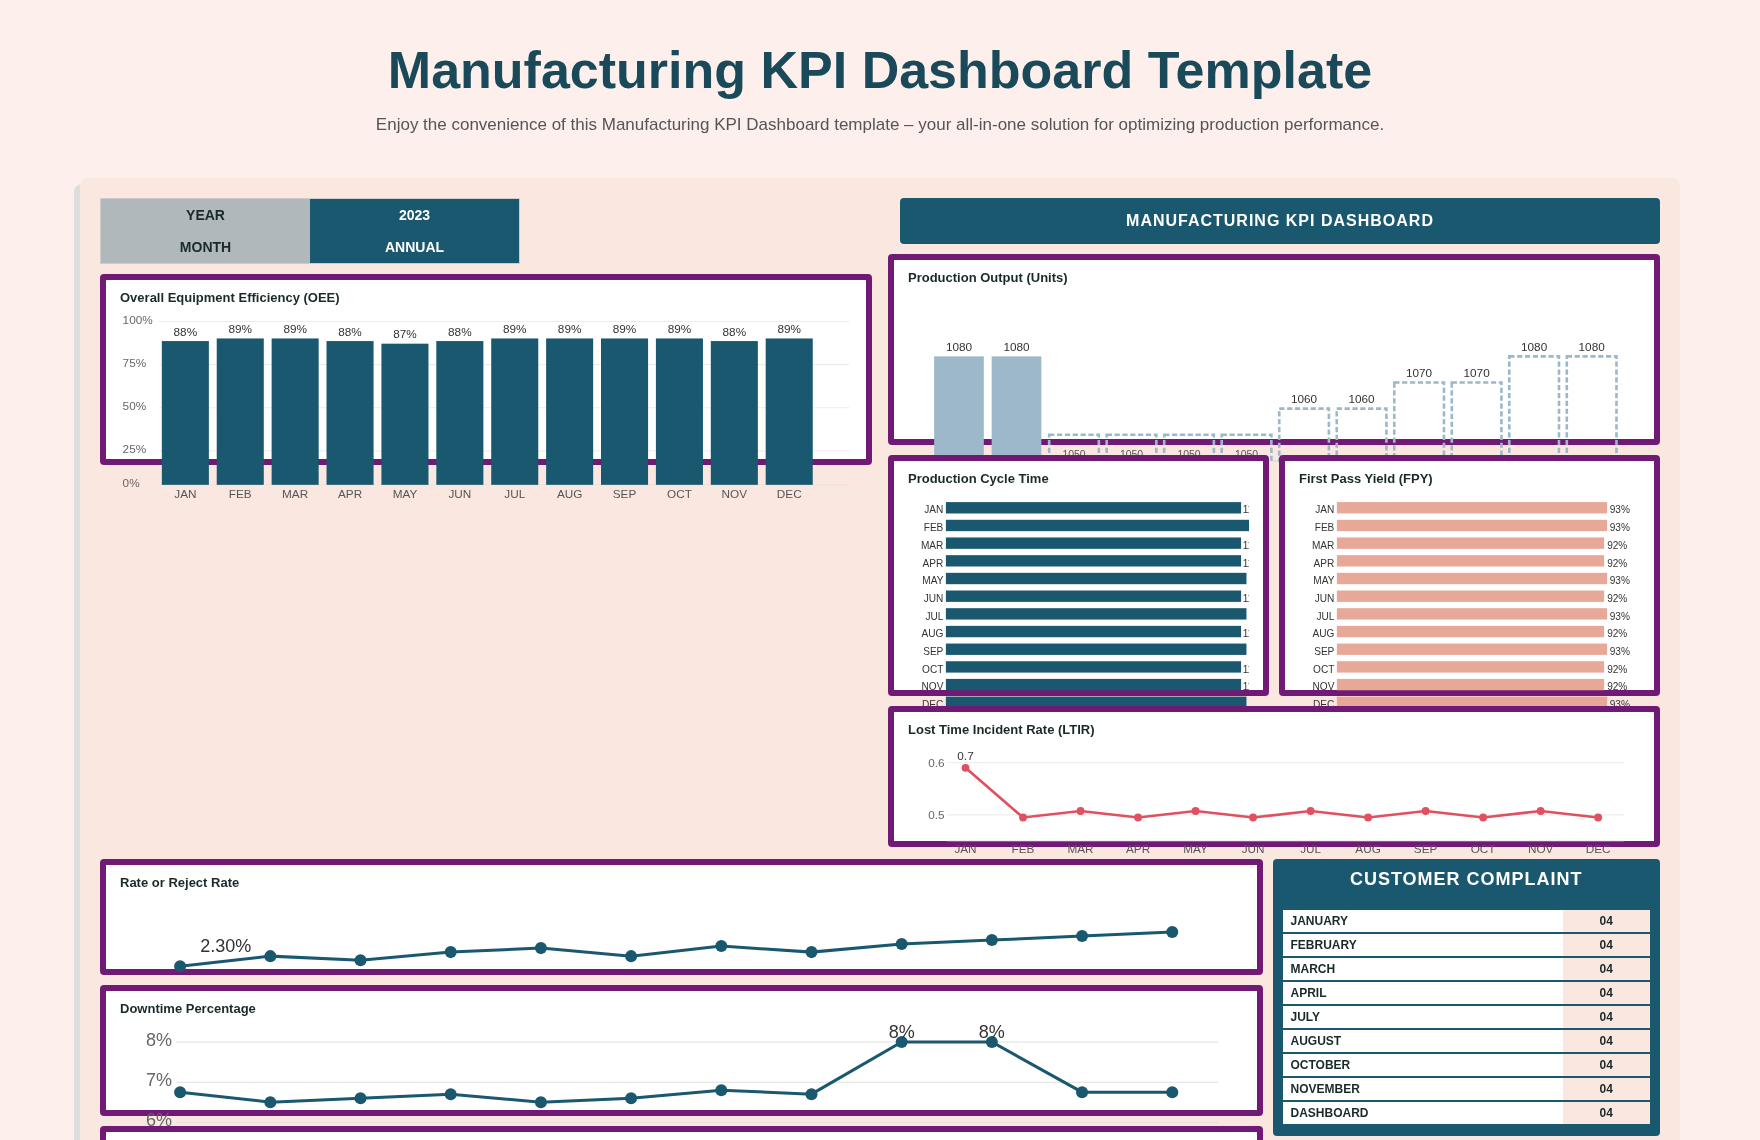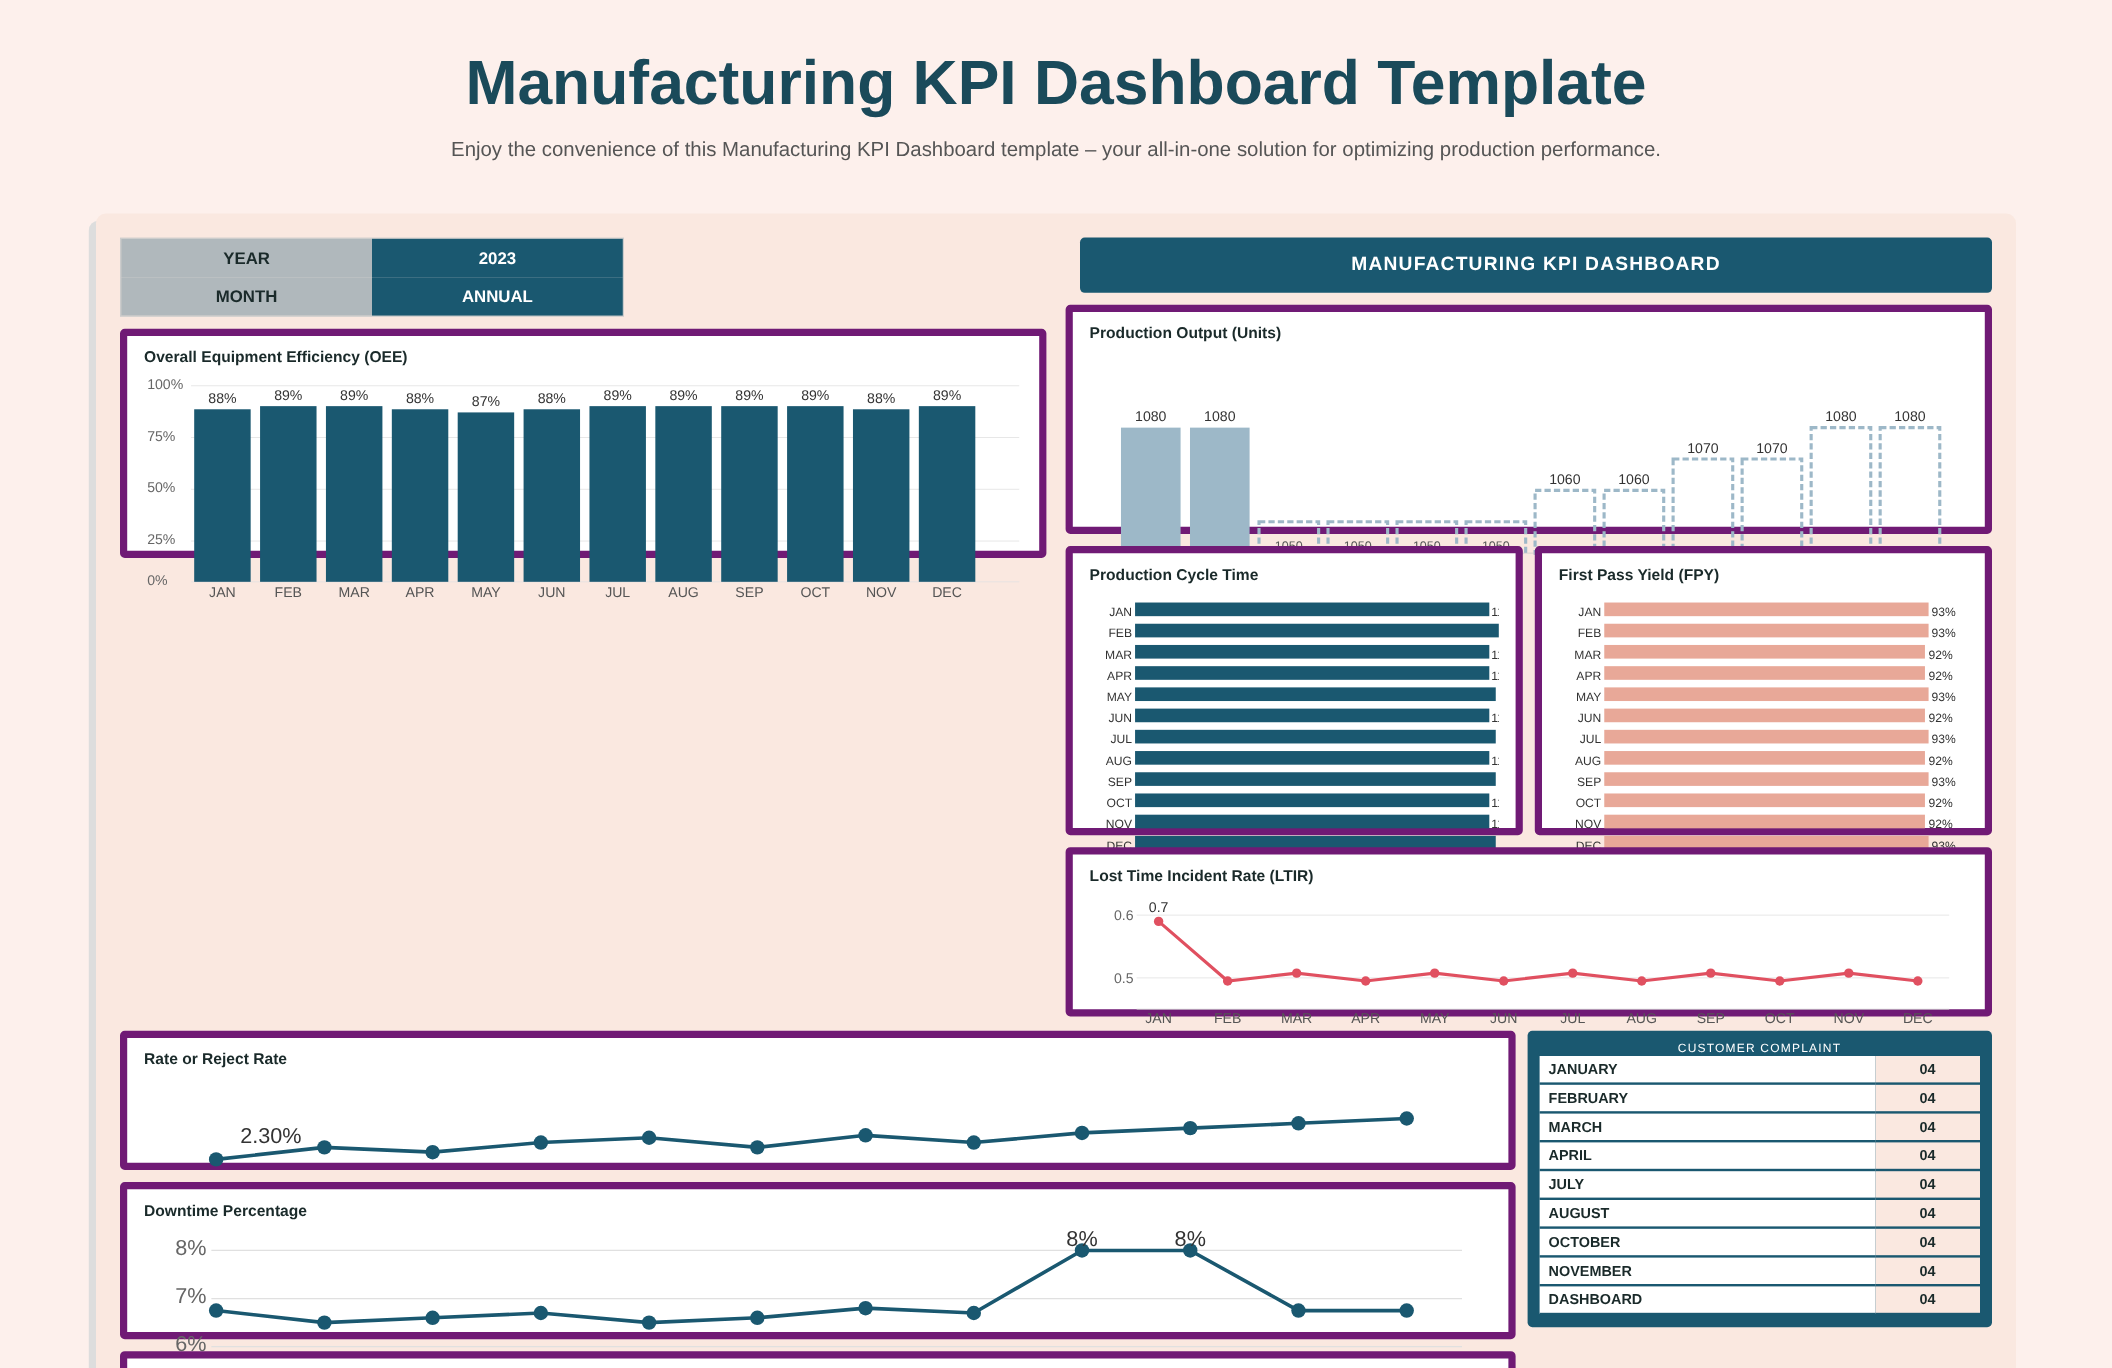--- a/index.html
+++ b/index.html
@@ -101,24 +101,24 @@
       gap: 10px;
     }
     
     .cc-box {
       background: #1a5870;
       border-radius: 4px;
       padding: 10px;
     }
     .cc-title {
       color: white;
-      font-weight: normal;
-      font-size: 10px;
+      font-weight: bold;
+      font-size: 18px;
       text-align: center;
-      margin-bottom: 0;
+      margin-bottom: 20px;
       letter-spacing: 1px;
     }
     .cc-table {
       width: 100%;
       border-collapse: collapse;
     }
     .cc-table td {
       background: white;
       padding: 4px 8px;
       font-size: 12px;

